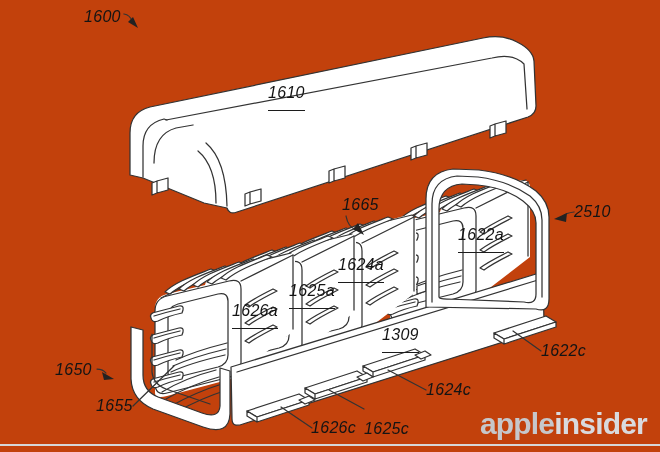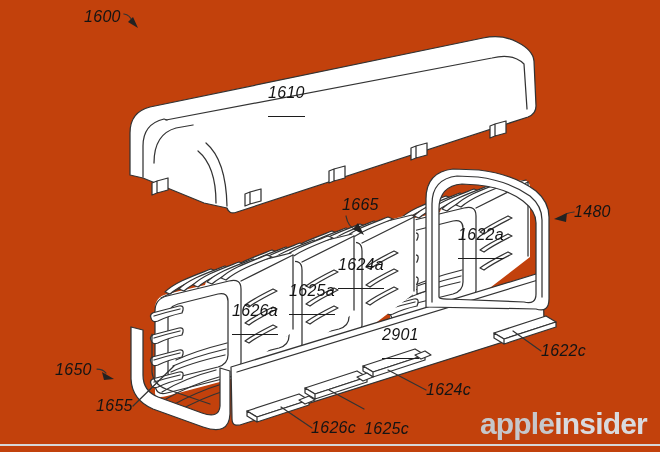--- a/index.html
+++ b/index.html
@@ -1,21 +1,21 @@
 <!DOCTYPE html>
 <html><head>
 <meta charset="utf-8">
 <style>
   html,body{margin:0;padding:0;background:#fff;}
   .stage{position:relative;width:660px;height:452px;background:#c2410c;overflow:hidden;
          font-family:"Liberation Sans",sans-serif;}
   .art{position:absolute;left:0;top:0;}
   .ref{position:absolute;font-style:italic;font-size:16px;line-height:17px;color:#141414;
        letter-spacing:0.3px;white-space:nowrap;}
-  .u{border-bottom:1.5px solid #1c1c1c;padding-bottom:15px;}
+  .u{border-bottom:1.5px solid #1c1c1c;padding-bottom:9px;}
   .wm{position:absolute;right:13px;top:408px;font-weight:bold;font-size:30px;
       letter-spacing:-0.8px;line-height:32px;}
   .wm .p1{color:#c6c7cb;}
   .wm .p2{color:#d9dade;}
   .bottom-rule{position:absolute;left:0;top:444px;width:660px;height:2px;background:#d6d7d9;}
   svg{display:block;}
   .ln{fill:none;stroke:#333;stroke-width:1.25;stroke-linecap:round;stroke-linejoin:round;}
   .wh{fill:#fff;stroke:#333;stroke-width:1.25;stroke-linecap:round;stroke-linejoin:round;}
   .sil{fill:#fff;stroke:none;}
   .ah{fill:#222;stroke:none;}
@@ -141,26 +141,26 @@
       <path class="ln" d="M 541,351 L 513,331"></path>
       <path class="ln" d="M 426,390 L 388,370"></path>
       <path class="ln" d="M 364,409 L 329,390"></path>
       <path class="ln" d="M 312,428 L 281,407"></path>
     </g>
   </svg>
 
   <div class="ref" style="left:84px;top:8px;">1600</div>
   <div class="ref u" style="left:268px;top:84px;">1610</div>
   <div class="ref" style="left:342px;top:196px;">1665</div>
-  <div class="ref" style="left:574px;top:203px;">1480</div>
+  <div class="ref" style="left:574px;top:203px;">2510</div>
   <div class="ref u" style="left:458px;top:226px;">1622a</div>
   <div class="ref u" style="left:338px;top:256px;">1624a</div>
   <div class="ref u" style="left:289px;top:282px;">1625a</div>
   <div class="ref u" style="left:232px;top:302px;">1626a</div>
-  <div class="ref u" style="left:382px;top:326px;">2901</div>
+  <div class="ref u" style="left:382px;top:326px;">1309</div>
   <div class="ref" style="left:541px;top:342px;">1622c</div>
   <div class="ref" style="left:426px;top:381px;">1624c</div>
   <div class="ref" style="left:364px;top:420px;">1625c</div>
   <div class="ref" style="left:311px;top:419px;">1626c</div>
   <div class="ref" style="left:55px;top:361px;font-style:italic;">1650</div>
   <div class="ref" style="left:96px;top:397px;">1655</div>
 
   <div class="wm"><span class="p1">apple</span><span class="p2">insider</span></div>
 
   <div class="bottom-rule"></div>

